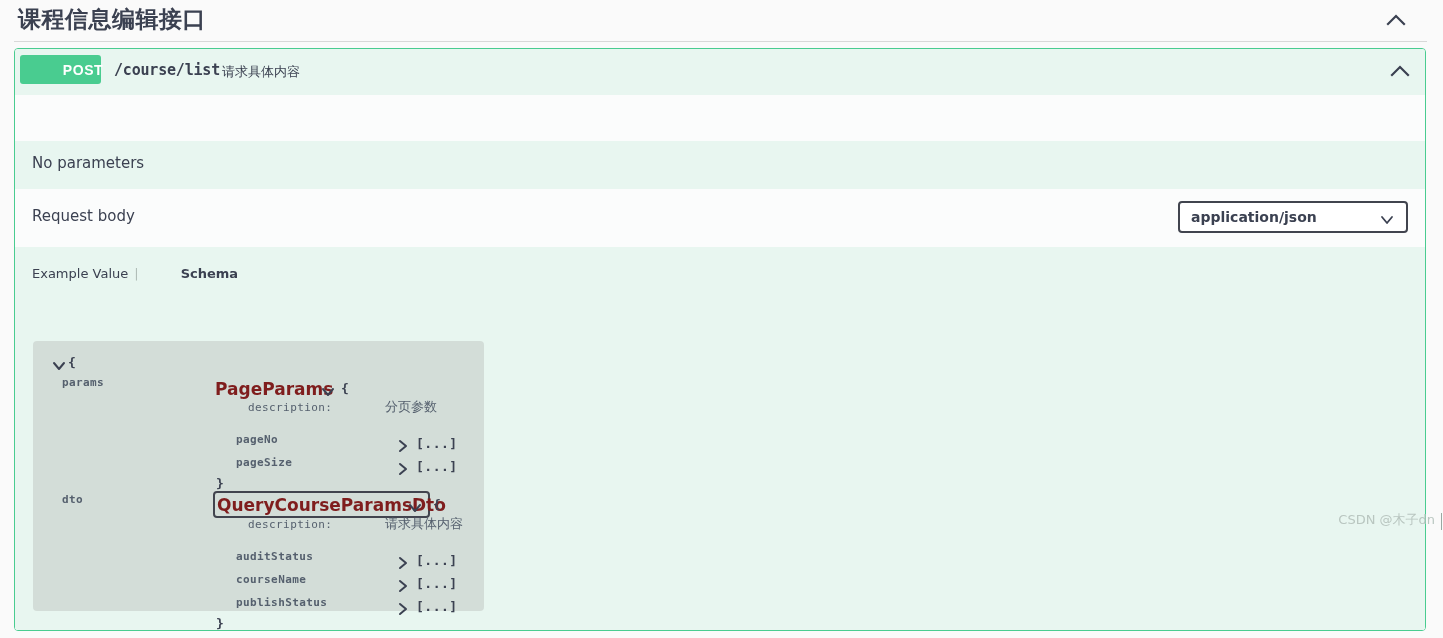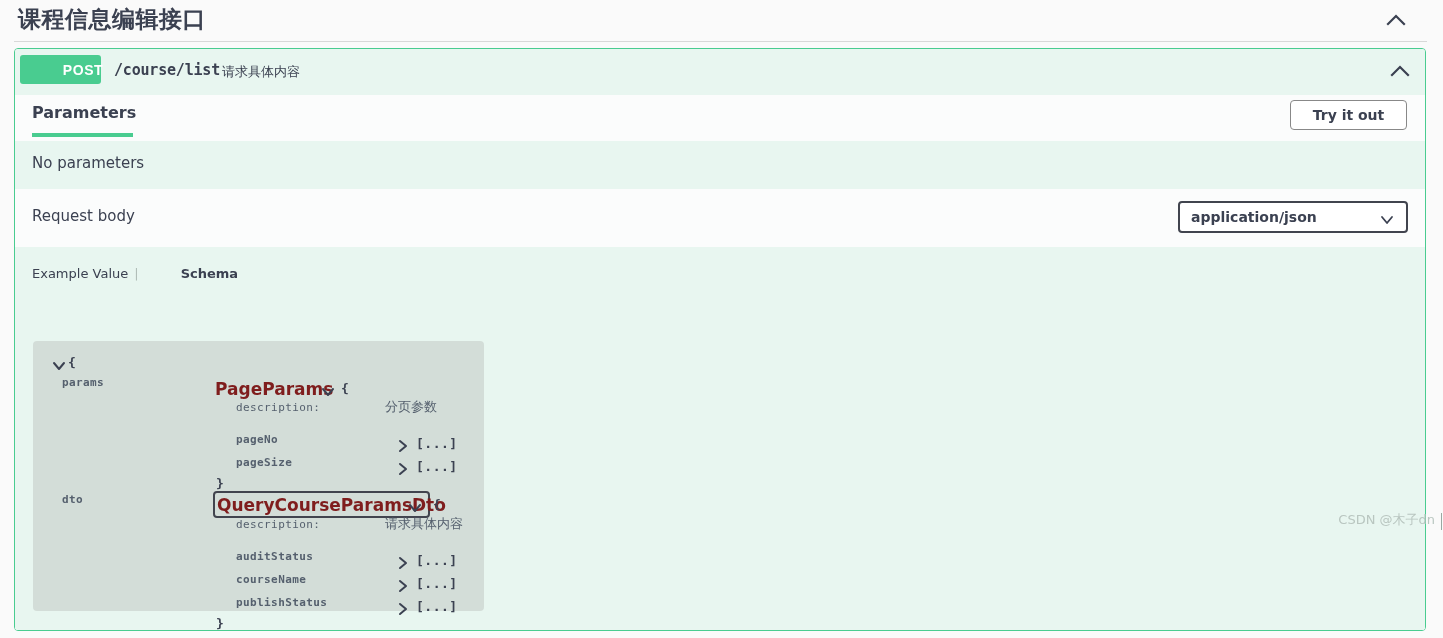--- a/index.html
+++ b/index.html
@@ -188,20 +188,21 @@
   .brace {
     font-size: 13px; font-weight: bold; color: #3b4151;
   }
   .modelname {
     font-size: 17px; font-weight: bold; color: #7f1d1d;
     font-family: "DejaVu Sans", "Liberation Sans", sans-serif;
   }
   .desc-key {
     font-size: 11px; color: #55606e; letter-spacing: .4px;
     font-family: "DejaVu Sans Mono", "Liberation Mono", monospace;
+    margin-left: 12px;
   }
   .desc-val {
     font-size: 13px; color: #55606e;
     font-family: "DejaVu Sans", "Liberation Sans", sans-serif;
   }
   .brackets {
     font-size: 13px; font-weight: bold; color: #3b4151;
     font-family: "DejaVu Sans Mono", "Liberation Mono", monospace;
     letter-spacing: .5px;
   }
@@ -248,25 +249,20 @@
       <div class="op-desc">请求具体内容</div>
       <div class="op-chevron">
         <svg width="24" height="22" viewBox="0 0 24 22" aria-hidden="true">
           <path d="M4 14 L12 6 L20 14" fill="none" stroke="#3b4151" stroke-width="2.2" stroke-linecap="square"></path>
         </svg>
       </div>
     </div>
 
     <div class="op-body">
 
-      <div class="tabs-row">
-        <div class="tab-item">Parameters</div>
-        <div class="tab-underline"></div>
-        <div class="tryout-btn">Try it out</div>
-      </div>
 
       <div class="noparams-band">
         <div class="noparams-text">No parameters</div>
       </div>
 
       <div class="reqbody-row">
         <div class="reqbody-label">Request body</div>
         <div class="content-type-select">
           <span class="ct-label">application/json</span>
           <span class="ct-arrow">

